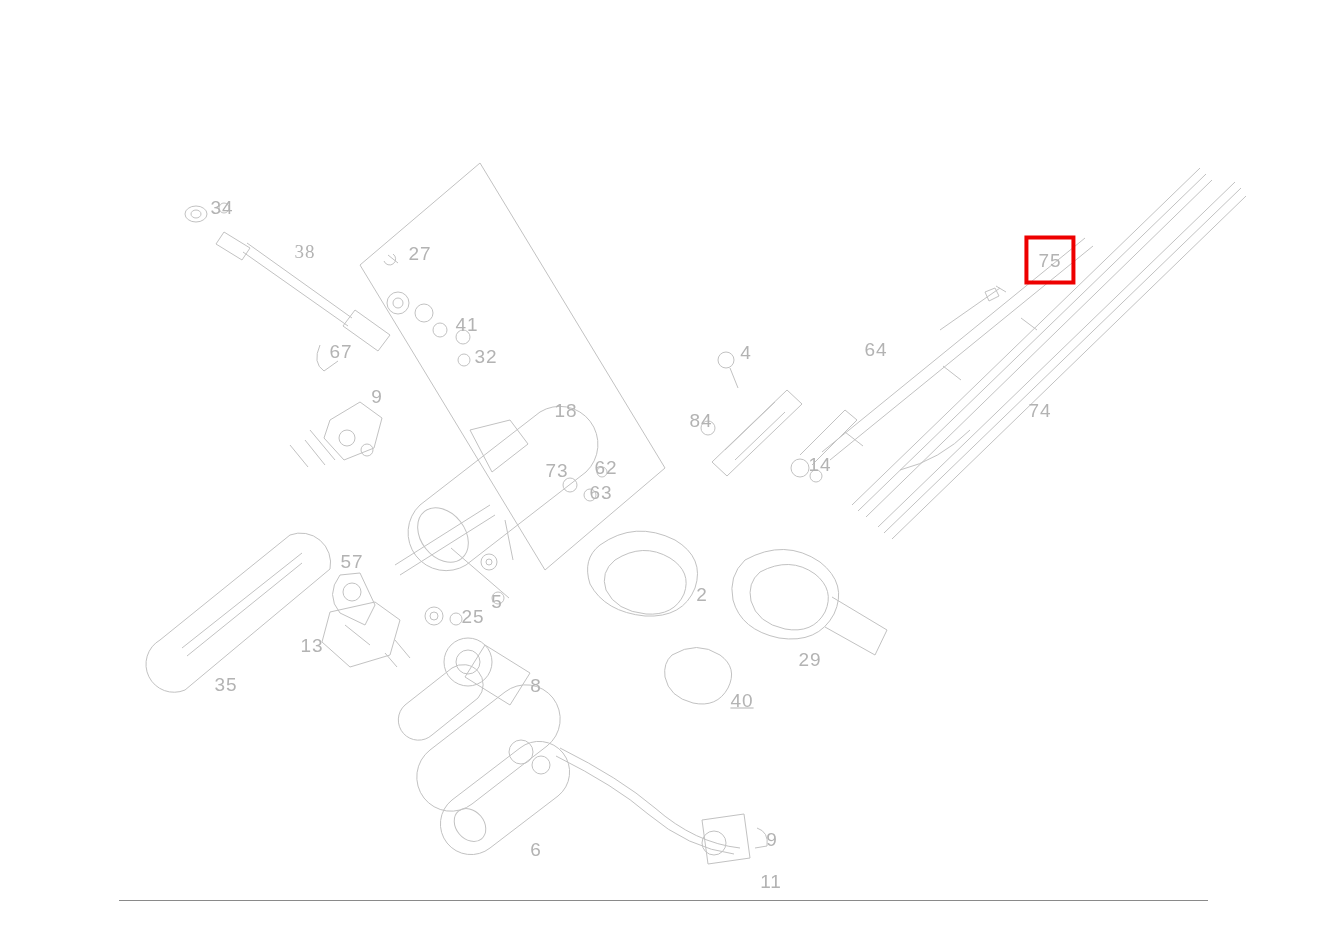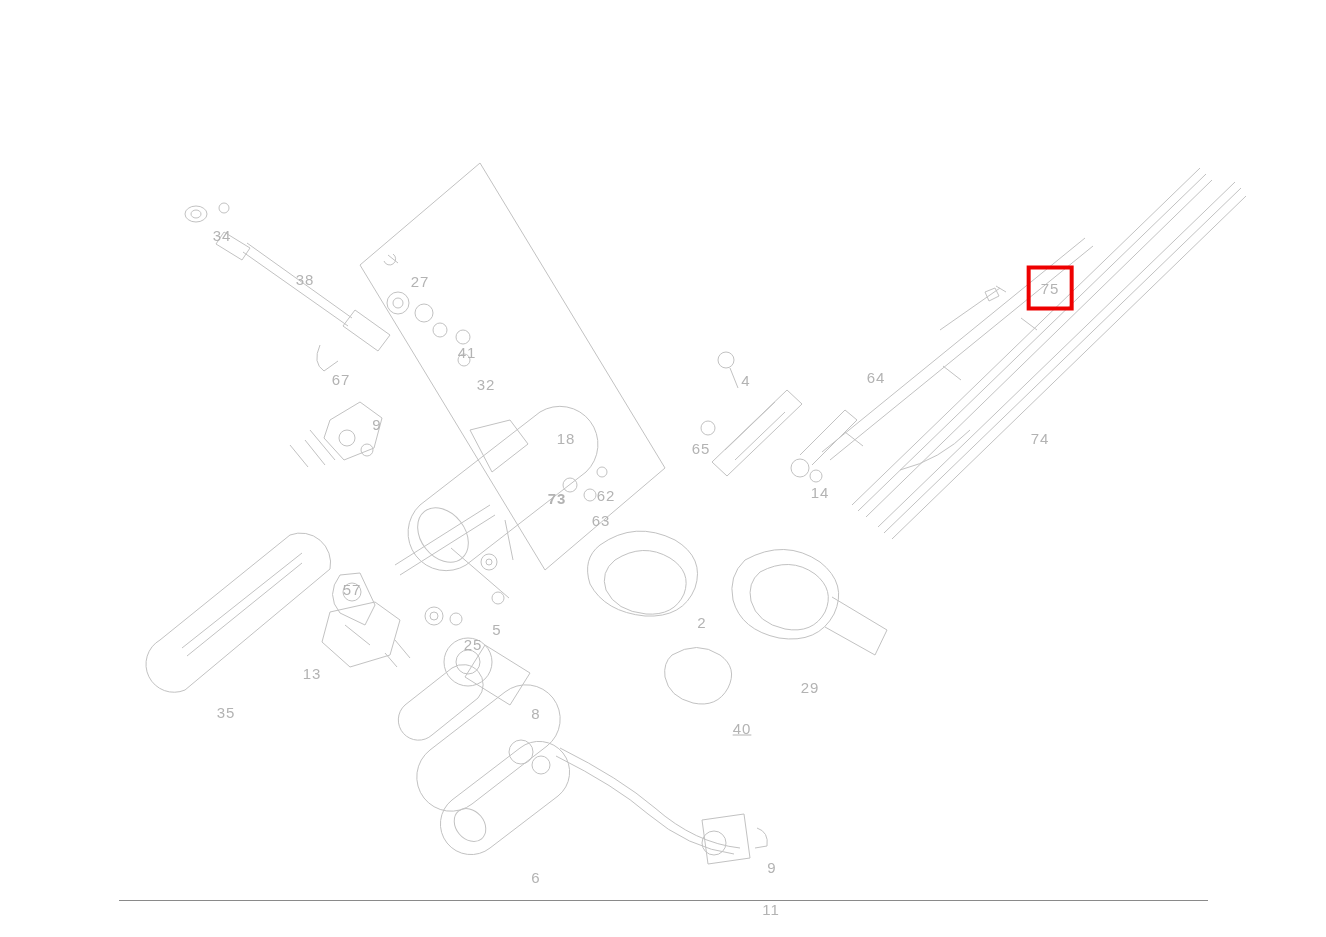--- a/index.html
+++ b/index.html
@@ -23,28 +23,27 @@
   .labels-layer {
     position: absolute;
     left: 0;
     top: 0;
     width: 100%;
     height: 100%;
   }
   .part-label {
     position: absolute;
     transform: translate(-50%, -50%);
-    font-size: 15px;
+    font-size: 19px;
     line-height: 1;
     color: var(--label-color, #b3b3b3);
     letter-spacing: 1px;
     white-space: nowrap;
     cursor: default;
     user-select: none;
-    margin-top: 28px;
   }
   .part-label.highlighted {
     border: 4px solid var(--highlight-color, #ee0000);
     padding: 11px 10px;
     background: transparent;
   }
   .baseline {
     position: absolute;
     left: 119px;
     top: 900px;
@@ -153,31 +152,31 @@
       <path d="M940,330 L1000,288 m-4,-2 l10,6"></path>
       <path d="M985,292 l10,-4 4,8 -10,5 z"></path>
 
       <path d="M878,527 L1235,182 M884,533 L1241,188 M892,539 L1246,196"></path>
       <path d="M900,470 q40,-10 70,-40"></path>
     </g>
   </svg>
 
   <div class="labels-layer">
       <div class="part-label" style="left: 222px; top: 207px;">34</div>
-      <div class="part-label" style="left: 305px; top: 251px;">38</div>
+      <div class="part-label" style="left: 305px; top: 251px; font-family: Liberation Serif, serif;">38</div>
       <div class="part-label" style="left: 420px; top: 253px; text-align: right;">27</div>
       <div class="part-label" style="left: 467px; top: 324px;">41</div>
       <div class="part-label" style="left: 341px; top: 351px;">67</div>
       <div class="part-label" style="left: 486px; top: 356px;">32</div>
       <div class="part-label" style="left: 377px; top: 396px;">9</div>
       <div class="part-label" style="left: 566px; top: 410px;">18</div>
       <div class="part-label" style="left: 746px; top: 352px;">4</div>
       <div class="part-label" style="left: 876px; top: 349px;">64</div>
-      <div class="part-label" style="left: 701px; top: 420px;">65</div>
-      <div class="part-label" style="left: 557px; top: 470px; font-weight: bold;">73</div>
+      <div class="part-label" style="left: 701px; top: 420px;">84</div>
+      <div class="part-label" style="left: 557px; top: 470px;">73</div>
       <div class="part-label" style="left: 606px; top: 467px;">62</div>
       <div class="part-label" style="left: 601px; top: 492px;">63</div>
       <div class="part-label" style="left: 1040px; top: 410px;">74</div>
       <div class="part-label highlighted" style="left: 1050px; top: 260px;">75</div>
       <div class="part-label" style="left: 820px; top: 464px;">14</div>
       <div class="part-label" style="left: 352px; top: 561px;">57</div>
       <div class="part-label" style="left: 497px; top: 601px;">5</div>
       <div class="part-label" style="left: 473px; top: 616px;">25</div>
       <div class="part-label" style="left: 312px; top: 645px;">13</div>
       <div class="part-label" style="left: 226px; top: 684px;">35</div>

